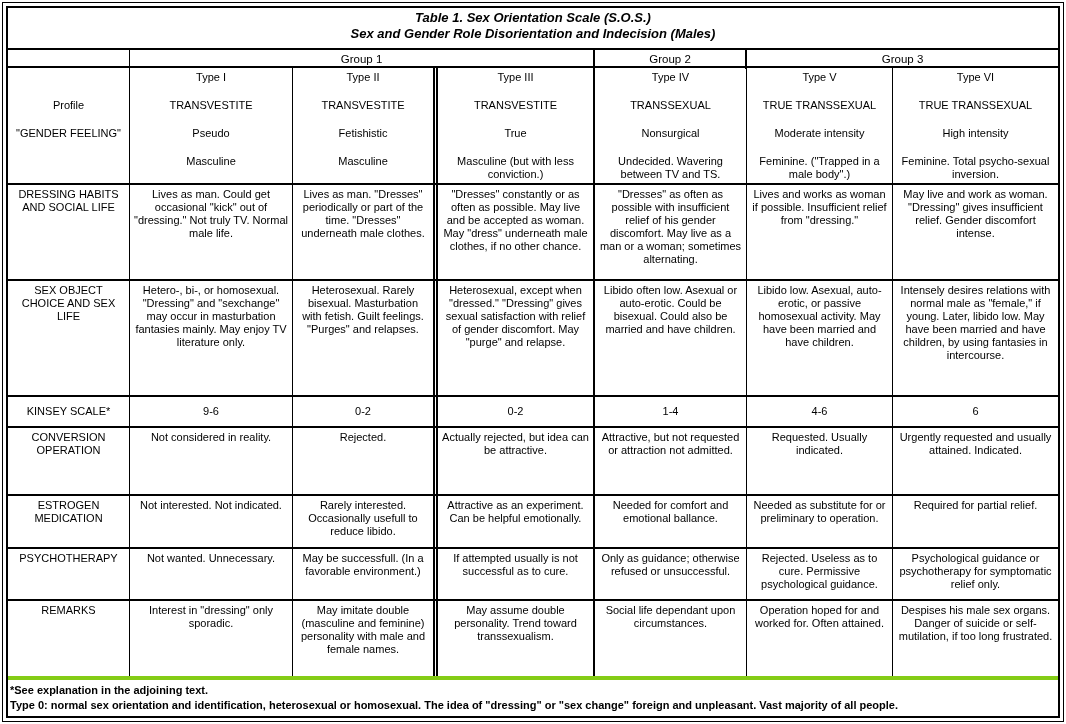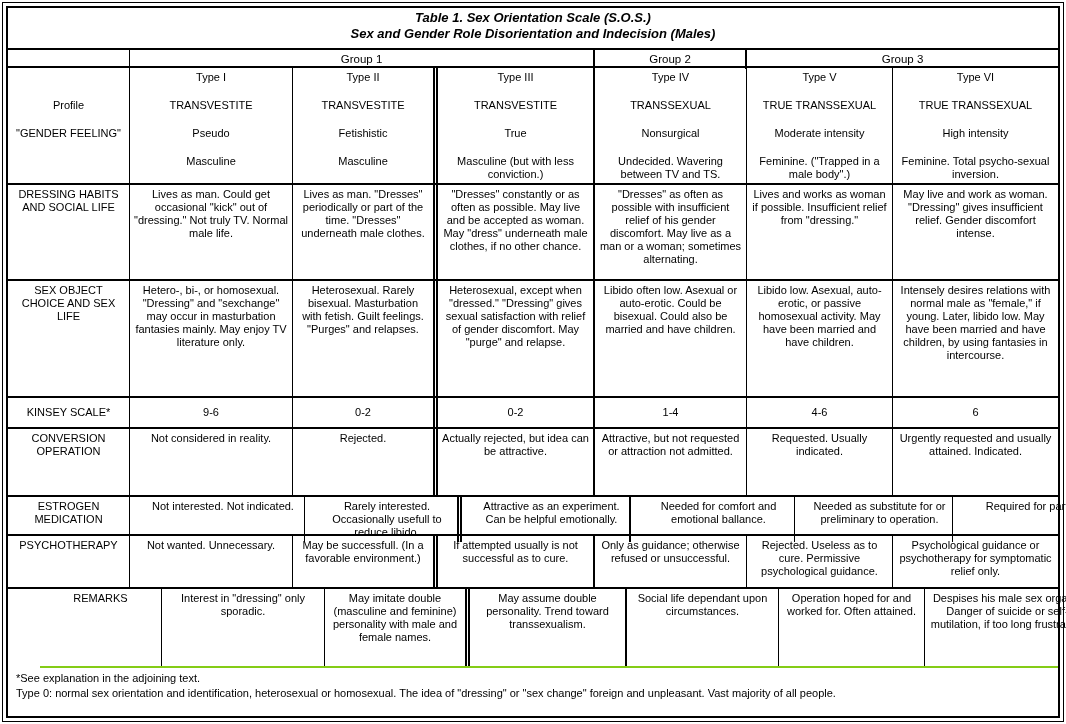--- a/index.html
+++ b/index.html
@@ -33,29 +33,29 @@
   .cell { border-right:1px solid #000; text-align:center; font-size:11px; line-height:13px; padding:3px 4px; }
   .cell:last-child { border-right:none; }
   .cell.bdr-dbl { border-right:5px double #000; }
   .cell.bdr-thick { border-right:2px solid #000; }
   .h-profile  { height:117px; }
   .h-dressing { height:96px; }
   .h-sexobj   { height:117px; }
   .h-kinsey   { height:31px; }
   .h-kinsey .cell { display:flex; align-items:center; justify-content:center; padding:0 4px; }
   .h-conv     { height:68px; }
-  .h-estro    { height:39px;gap:12px; }
+  .h-estro    { height:53px; }
   .h-psych    { height:53px; }
-  .h-remarks  { height:79px; border-bottom:2px solid #84cc16;margin-left:32px; }
+  .h-remarks  { height:79px; border-bottom:4px solid #84cc16; }
   .profile-cell {
     display:grid; grid-template-rows:28px 28px 28px auto;
     text-align:center;
   }
   .profile-cell > div { font-size:11px; line-height:13px; }
-  .footer { flex:1; padding:3px 8px; text-align:left; }
+  .footer { flex:1; padding:3px 2px; text-align:left;font-weight:bold; }
   .footer div { font-size:11px; line-height:15px; }
 </style>
 </head>
 <body>
 
 <div class="frame-outer"></div>
 <div class="frame-inner">
 
   <div class="titlerow">
     <div class="t1">Table 1. Sex Orientation Scale (S.O.S.)</div>

